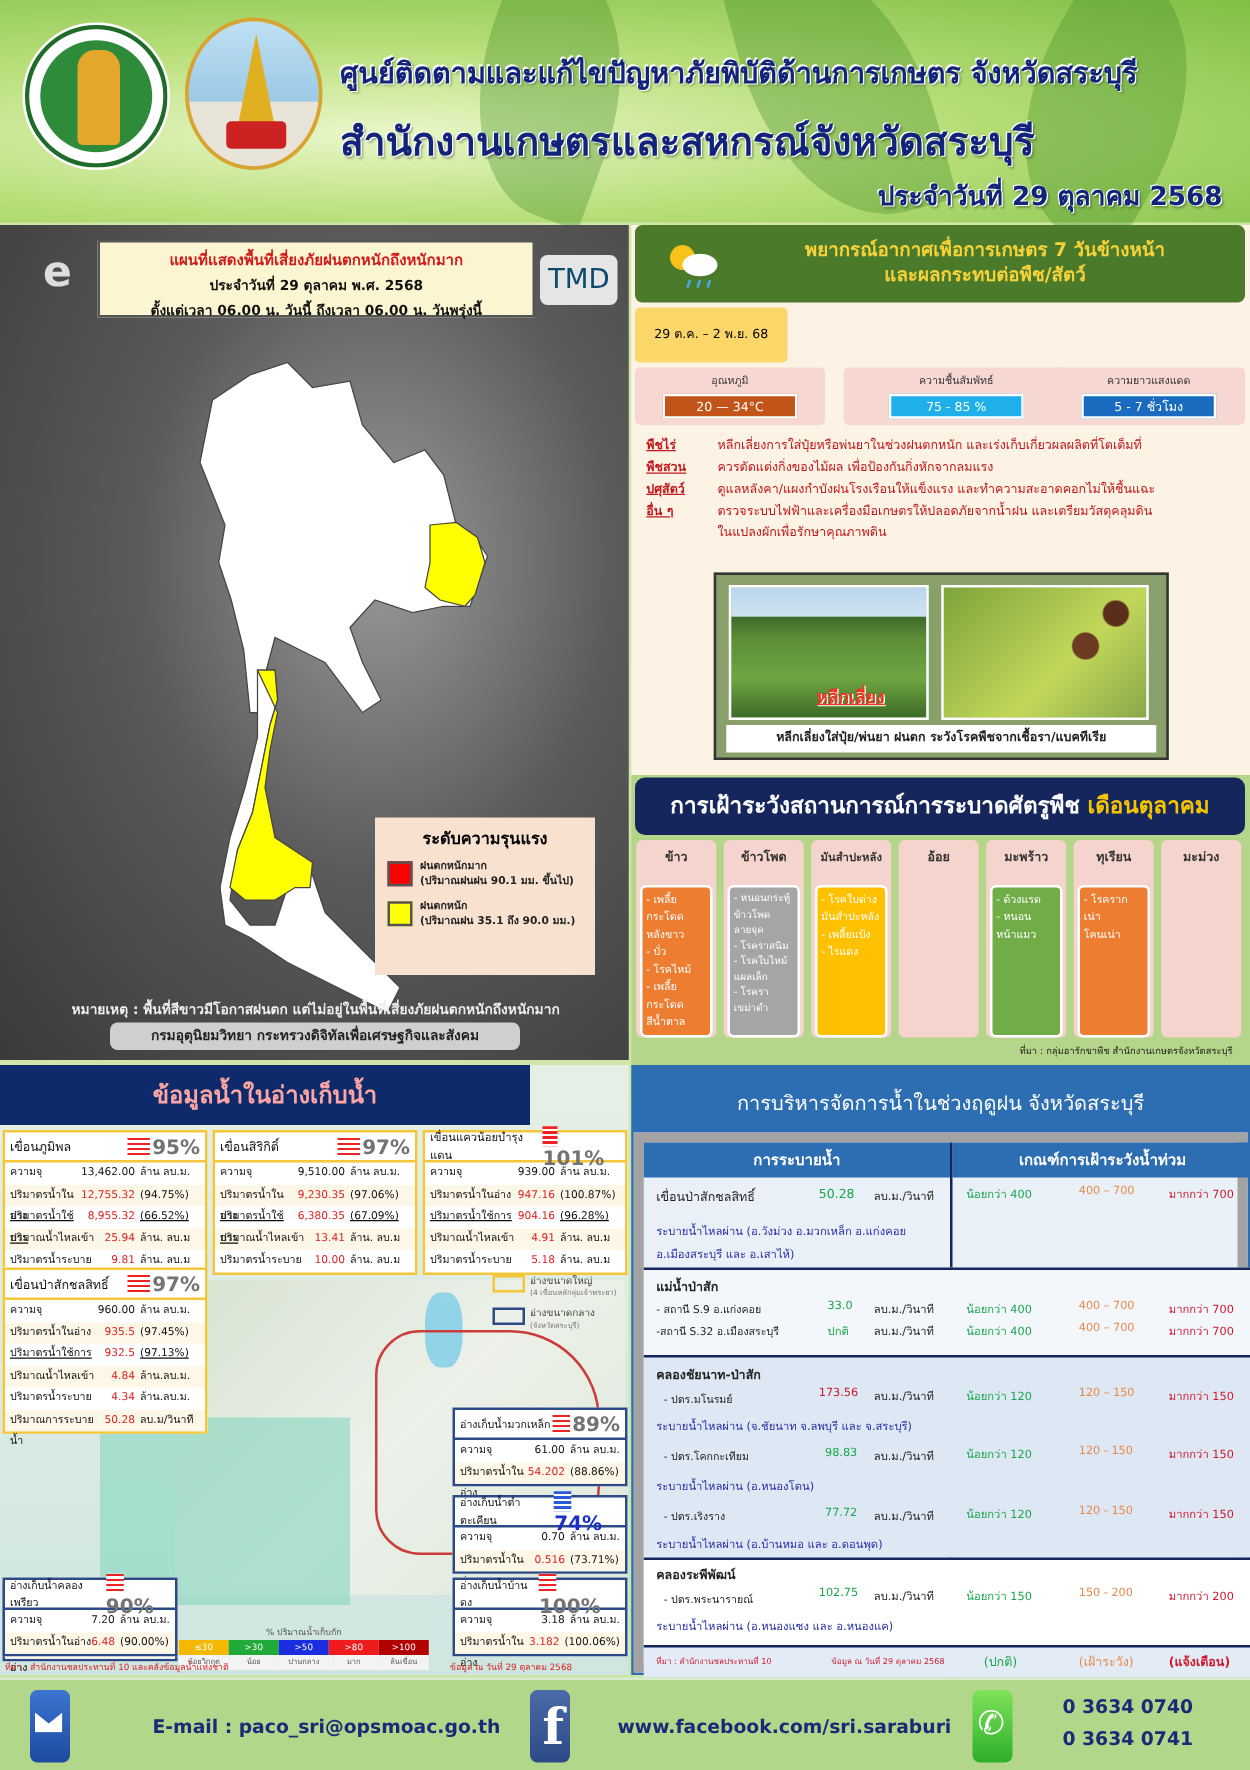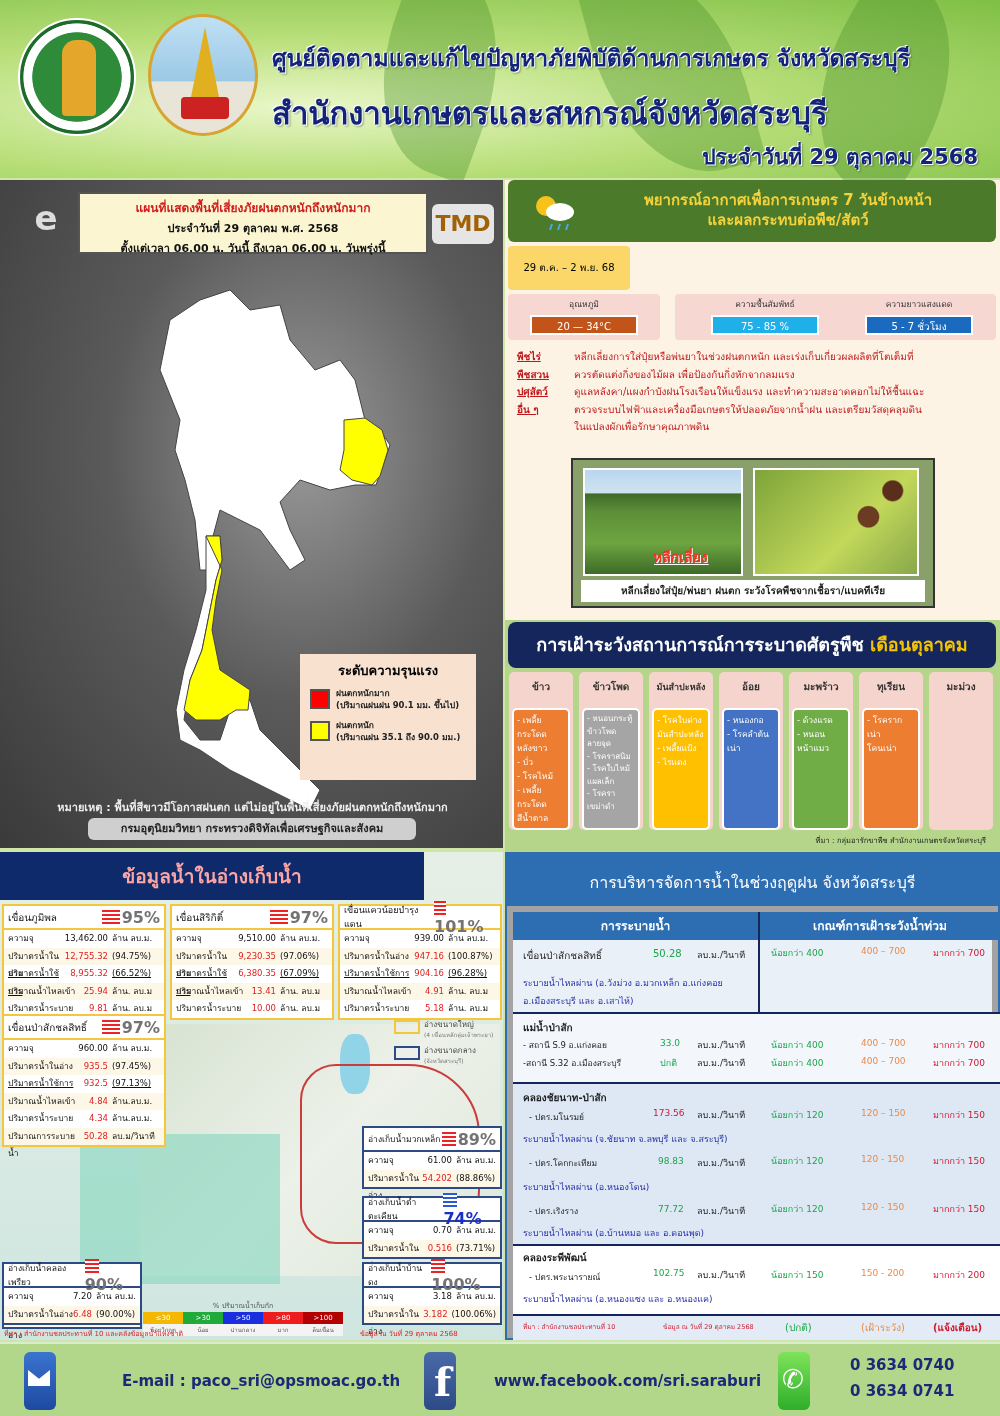--- a/index.html
+++ b/index.html
@@ -17,21 +17,21 @@
 .h-title{position:absolute;font-family:"DejaVu Sans",sans-serif;font-weight:bold;color:#12237a;text-shadow:1px 1px 0 #fff,-1px -1px 0 #fff,2px 2px 2px rgba(0,0,0,.3);white-space:nowrap}
 #h1{left:272px;top:40px;font-size:23px}
 #h2{left:272px;top:88px;font-size:31px}
 #h3{right:22px;top:140px;font-size:21px}
 
 #map-panel{left:0;top:180px;width:503px;height:668px;background:radial-gradient(ellipse at 60% 40%,#9a9a9a 0%,#5a5a5a 45%,#3a3a3a 100%)}
 #map-head{left:78px;top:12px;width:350px;height:62px;background:#fbf6d1;border:2px solid #555;text-align:center;padding-top:4px}
 #map-head .t1{color:#d01c1c;font-weight:bold;font-size:12px}
 #map-head .t2,#map-head .t3{color:#111;font-weight:bold;font-size:11px;margin-top:2px}
 #dde-logo{left:22px;top:18px;width:48px;height:48px;color:#ddd;font-size:34px;font-weight:bold;text-align:center}
-#tmd-logo{left:432px;top:24px;width:62px;height:40px;color:#a16207;background:#e5e5e5;border-radius:6px;font-weight:bold;font-size:22px;text-align:center;line-height:40px}
+#tmd-logo{left:432px;top:24px;width:62px;height:40px;color:#0c4a6e;background:#e5e5e5;border-radius:6px;font-weight:normal;font-size:22px;text-align:center;line-height:40px}
 #legend-box{left:300px;top:474px;width:176px;height:126px;background:#f8e1cf;padding:6px 10px}
 #legend-box .lt{font-weight:bold;font-size:13px;text-align:center;margin-bottom:6px}
 .lg-row{display:flex;align-items:center;margin-bottom:8px}
 .lg-sw{width:20px;height:20px;border:2px solid #555;margin-right:6px;flex:none}
 .lg-tx{font-size:8.5px;font-weight:bold;color:#222;line-height:12px}
 #map-note{left:10px;top:618px;width:485px;text-align:center;color:#eee;font-size:11px;font-weight:bold}
 #map-source{left:88px;top:638px;width:328px;height:22px;background:#cfcfcf;border-radius:6px;text-align:center;font-size:11px;font-weight:bold;color:#222;line-height:22px}
 
 #fc-panel{left:505px;top:180px;width:495px;height:440px;background:#fdf3e5}
 #fc-head{left:3px;top:0;width:488px;height:62px;background:#4a7a2a;border-radius:6px}
@@ -88,21 +88,21 @@
 .wl .tx small{font-size:6px;color:#777;display:block}
 #scale{left:143px;top:748px}
 .sc-cell{display:inline-block;width:40px;text-align:center;font-size:7px}
 .sc-cell .c{height:12px;color:#fff;line-height:12px}
 .sc-cell .l{height:12px;color:#555;background:#f3f3f3;line-height:12px;font-size:6px}
 #wr-src{left:4px;top:1328px;font-size:7px;color:#d22}
 #wr-date{left:360px;top:1328px;font-size:7px;color:#d22}
 
 #wm-panel{left:505px;top:852px;width:495px;height:488px;background:#2d6db2}
 #wm-head{left:0;top:8px;width:495px;height:46px;color:#fff;font-size:16px;text-align:center;line-height:46px}
-#wm-table{left:2px;top:54px;width:491px;height:432px;background:#e9f0f8;border:6px solid #a3a3a3}
+#wm-table{left:2px;top:54px;width:491px;height:432px;background:#e9f0f8;border:8px solid #a3a3a3}
 .wm-th{position:absolute;top:0;height:28px;background:#2d6db2;color:#fff;font-weight:bold;font-size:12px;text-align:center;line-height:28px}
 .wm-sec{position:absolute;left:0;width:487px;border-top:2px solid #15265d}
 .wm-line{position:absolute;font-size:9px;white-space:nowrap}
 .g{color:#1aa64a}.o{color:#e88a4a}.r{color:#d0182c}.n{color:#222}.b{color:#2730a8}
 .bold{font-weight:bold}
 
 #footer{left:0;top:1342px;width:1000px;height:74px;background:#b2d68a;border-top:2px solid #d8ecd0}
 .ft-ico{position:absolute;top:8px;width:32px;height:58px;border-radius:6px}
 #mail-ico{left:24px;background:linear-gradient(#3b74d0,#1d4aa0)}
 #mail-ico:after{content:"";position:absolute;left:4px;top:18px;width:22px;height:16px;background:#fff;clip-path:polygon(0 0,50% 55%,100% 0,100% 100%,0 100%)}
@@ -248,22 +248,20 @@
     </div>
   <div class="pest-col" style="left:144px">
       <div class="nm" style="font-size:9px">มันสำปะหลัง</div>
       <div class="bx" style="background:#ffc000;white-space:pre-line">- โรคใบด่าง
   มันสำปะหลัง
 - เพลี้ยแป้ง
 - ไรแดง</div>
     </div>
   <div class="pest-col" style="left:214px">
       <div class="nm">อ้อย</div>
-      <div class="bx" style="background:#4472c4;white-space:pre-line">- หนองกอ
-- โรคลำต้นเน่า</div>
     </div>
   <div class="pest-col" style="left:284px">
       <div class="nm">มะพร้าว</div>
       <div class="bx" style="background:#70ad47;white-space:pre-line">- ด้วงแรด
 - หนอน
   หน้าแมว</div>
     </div>
   <div class="pest-col" style="left:354px">
       <div class="nm">ทุเรียน</div>
       <div class="bx" style="background:#ed7d31;white-space:pre-line">- โรครากเน่า

